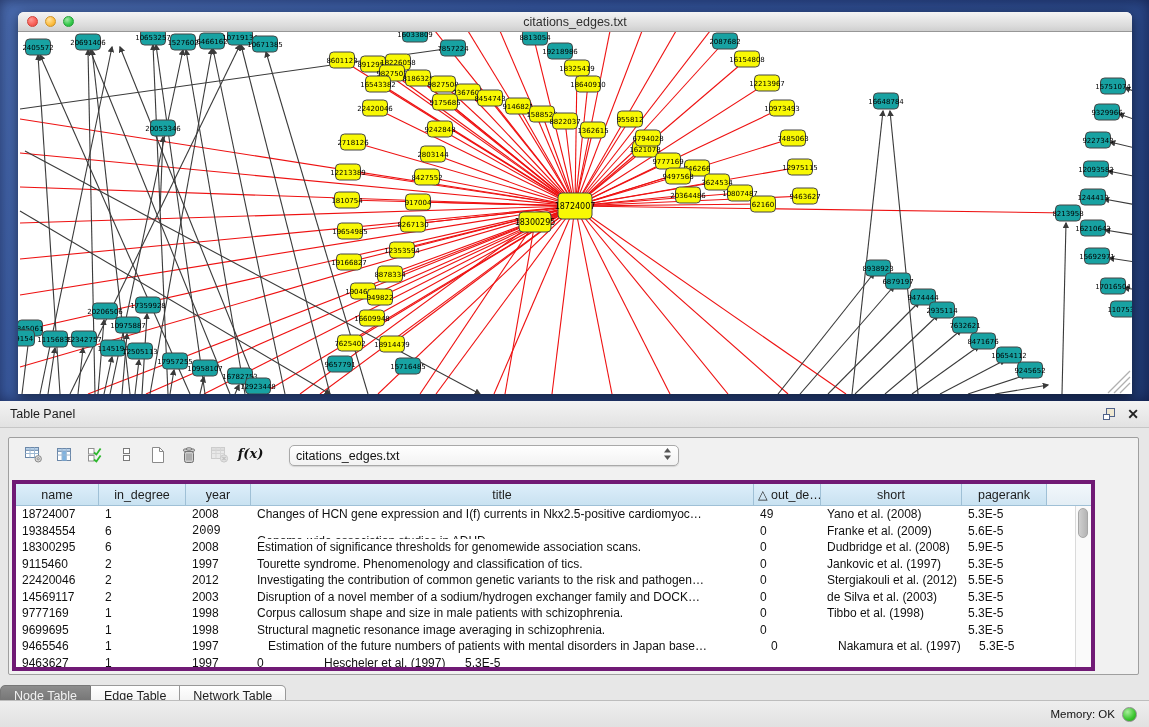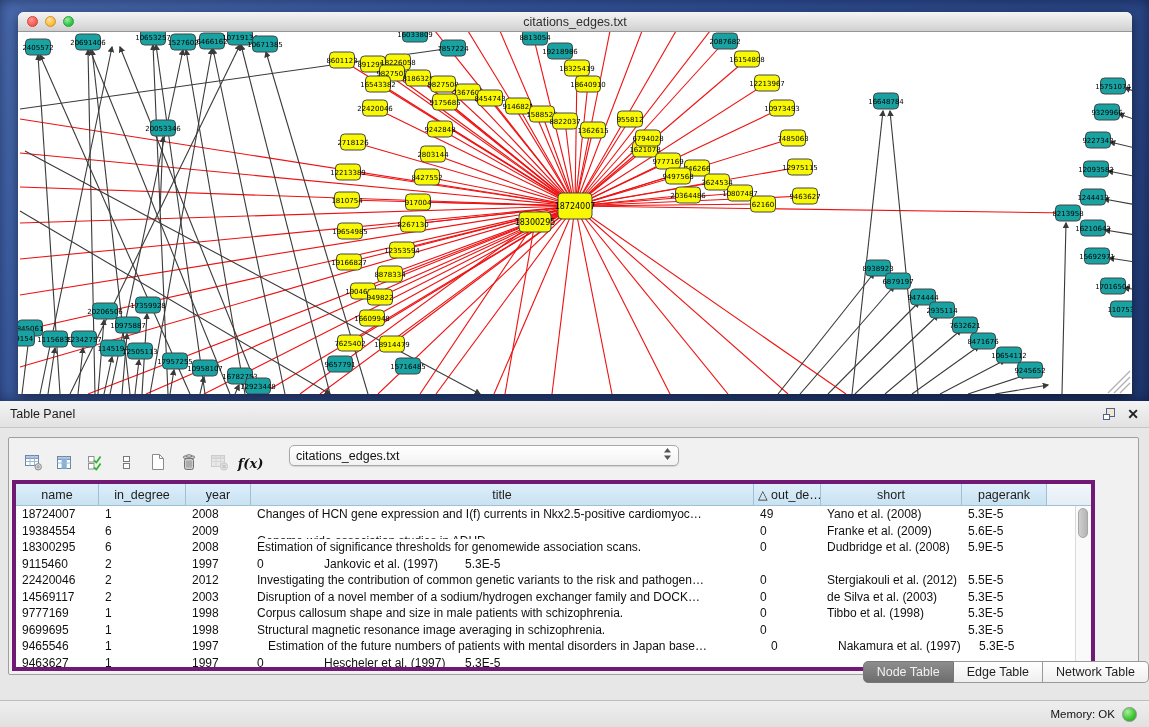--- a/index.html
+++ b/index.html
@@ -25,21 +25,21 @@
   .table-panel{position:absolute;left:0;top:401px;width:1149px;height:299px;background:#e7e7e7}
   .tp-header{height:26px;background:linear-gradient(#f3f3f3,#e2e2e2);border-bottom:1px solid #c6c6c6;
     display:flex;align-items:center;padding:0 10px;font-size:12.5px;color:#1c1c1c}
   .tp-header .spacer{flex:1}
   .tp-icon{margin-left:10px;display:flex;align-items:center;cursor:default}
   .tp-close{font-size:14px;font-weight:bold;color:#222;line-height:14px}
 
   .tp-frame{position:absolute;left:8px;top:36px;width:1131px;height:238px;border:1px solid #9f9f9f;
     border-radius:2px;background:#f1f1f1;box-sizing:border-box}
   .toolbar{position:absolute;left:12px;top:5px;height:30px;display:flex;align-items:center;gap:6px}
-  .tbtn{width:25px;height:25px;display:flex;align-items:flex-end;justify-content:center;border-radius:3px}
+  .tbtn{width:25px;height:25px;display:flex;align-items:flex-start;justify-content:center;border-radius:3px}
   .tbtn.disabled{opacity:.5}
   .fxtxt{font-family:"DejaVu Serif",serif;font-style:italic;font-weight:bold;font-size:13px;color:#111}
   .combo{position:absolute;left:280px;top:7px;width:390px;height:21px;background:linear-gradient(#ffffff,#f2f2f2);
     border:1px solid #a9a9a9;border-radius:5px;box-shadow:0 1px 1px rgba(0,0,0,.12);
     display:flex;align-items:center;padding:0 6px;font-size:12.5px;color:#111;box-sizing:border-box}
   .combo .cval{flex:1;overflow:hidden;white-space:nowrap}
 
   .tablewrap{position:absolute;left:3px;top:42px;width:1083px;height:191px;background:#fff;
     border:4px solid #701a75;box-sizing:border-box;overflow:hidden}
   .thead{display:flex;height:22px;box-sizing:border-box}
@@ -48,21 +48,21 @@
     box-sizing:border-box;white-space:nowrap;overflow:hidden}
   .th.left{justify-content:flex-start;padding-left:4px}
   .th.filler{background:linear-gradient(#f2f7fb,#e4eef5);border-right:none}
   .tbody{position:absolute;left:0;top:22px;right:15px;bottom:0}
   .tr{display:flex;height:16.5px;line-height:16.5px;font-size:12px;color:#101010}
   .td{box-sizing:border-box;padding-left:6px;white-space:nowrap;overflow:hidden}
   .scroll{position:absolute;right:0;top:22px;bottom:0;width:15px;background:#fafafa;border-left:1px solid #dadada}
   .thumb{position:absolute;left:2px;top:2px;width:10px;height:30px;border-radius:6px;
     background:linear-gradient(90deg,#cfcfcf,#b4b4b4);border:1px solid #a6a6a6;box-sizing:border-box}
 
-  .tabs{position:absolute;left:0;right:0;top:260px;display:flex;justify-content:flex-end}
+  .tabs{position:absolute;left:0;right:0;top:284px;display:flex;justify-content:flex-start}
   .tab{height:20px;line-height:20px;padding:0 13px;font-size:12.5px;color:#1e1e1e;
     background:linear-gradient(#ffffff,#efefef);border:1px solid #999;border-left:none}
   .tab:first-child{border-left:1px solid #999;border-radius:5px 0 0 5px}
   .tab:last-child{border-radius:0 5px 5px 0}
   .tab.sel{background:linear-gradient(#8d8d8d,#6d6d6d);color:#f1f1f1;border-color:#777}
 
   
   .statusbar{position:absolute;left:0;top:700px;width:1149px;height:27px;box-sizing:border-box;
     background:linear-gradient(#eeeeee,#e1e1e1);border-top:1px solid #bdbdbd;
     display:flex;align-items:center;justify-content:flex-end;padding-right:12px;gap:7px;
@@ -731,39 +731,40 @@
             <div class="td" style="width: 87px; flex: 0 0 87px;">1</div>
             <div class="td" style="width: 65px; flex: 0 0 65px;">2008</div>
             <div class="td" style="width: 503px; flex: 0 0 503px;">Changes of HCN gene expression and I(f) currents in Nkx2.5-positive cardiomyoc…</div>
             <div class="td" style="width: 67px; flex: 0 0 67px;">49</div>
             <div class="td" style="width: 141px; flex: 0 0 141px;">Yano et al. (2008)</div>
             <div class="td" style="width: 85px; flex: 0 0 85px;">5.3E-5</div>
           </div>
           <div class="tr">
             <div class="td" style="width: 83px; flex: 0 0 83px;">19384554</div>
             <div class="td" style="width: 87px; flex: 0 0 87px;">6</div>
-            <div class="td" style="width: 65px; flex: 0 0 65px;">2009</div>
+            <div class="td" style="width: 65px; flex: 0 0 65px; font-family: Liberation Mono, monospace;">2009</div>
             <div class="td" style="width: 503px; flex: 0 0 503px; margin-top: 10px;">Genome-wide association studies in ADHD.</div>
             <div class="td" style="width: 67px; flex: 0 0 67px;">0</div>
             <div class="td" style="width: 141px; flex: 0 0 141px;">Franke et al. (2009)</div>
             <div class="td" style="width: 85px; flex: 0 0 85px;">5.6E-5</div>
           </div>
           <div class="tr">
             <div class="td" style="width: 83px; flex: 0 0 83px;">18300295</div>
             <div class="td" style="width: 87px; flex: 0 0 87px;">6</div>
             <div class="td" style="width: 65px; flex: 0 0 65px;">2008</div>
             <div class="td" style="width: 503px; flex: 0 0 503px;">Estimation of significance thresholds for genomewide association scans.</div>
             <div class="td" style="width: 67px; flex: 0 0 67px;">0</div>
             <div class="td" style="width: 141px; flex: 0 0 141px;">Dudbridge et al. (2008)</div>
             <div class="td" style="width: 85px; flex: 0 0 85px;">5.9E-5</div>
           </div>
           <div class="tr">
             <div class="td" style="width: 83px; flex: 0 0 83px;">9115460</div>
             <div class="td" style="width: 87px; flex: 0 0 87px;">2</div>
             <div class="td" style="width: 65px; flex: 0 0 65px;">1997</div>
+            <div class="td" style="width: 503px; flex: 0 0 503px;">Tourette syndrome. Phenomenology and classification of tics.</div>
             <div class="td" style="width: 67px; flex: 0 0 67px;">0</div>
             <div class="td" style="width: 141px; flex: 0 0 141px;">Jankovic et al. (1997)</div>
             <div class="td" style="width: 85px; flex: 0 0 85px;">5.3E-5</div>
           </div>
           <div class="tr">
             <div class="td" style="width: 83px; flex: 0 0 83px;">22420046</div>
             <div class="td" style="width: 87px; flex: 0 0 87px;">2</div>
             <div class="td" style="width: 65px; flex: 0 0 65px;">2012</div>
             <div class="td" style="width: 503px; flex: 0 0 503px;">Investigating the contribution of common genetic variants to the risk and pathogen…</div>
             <div class="td" style="width: 67px; flex: 0 0 67px;">0</div>

